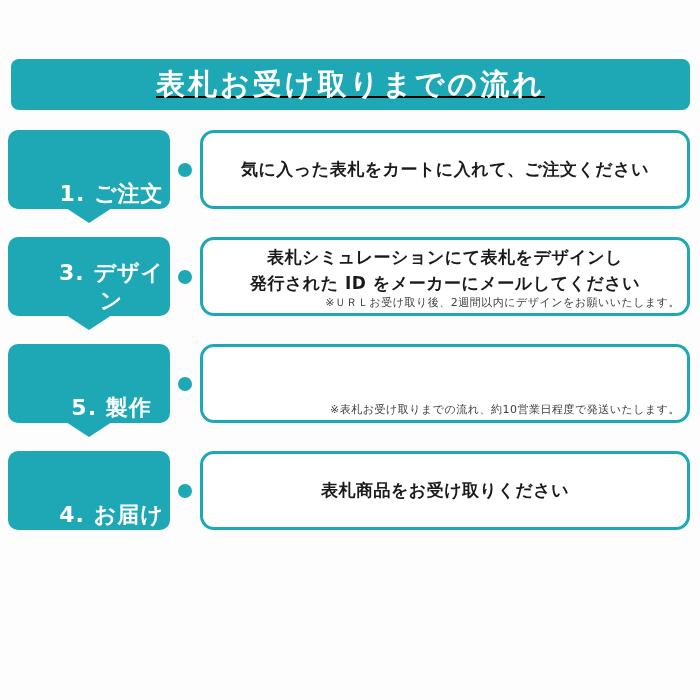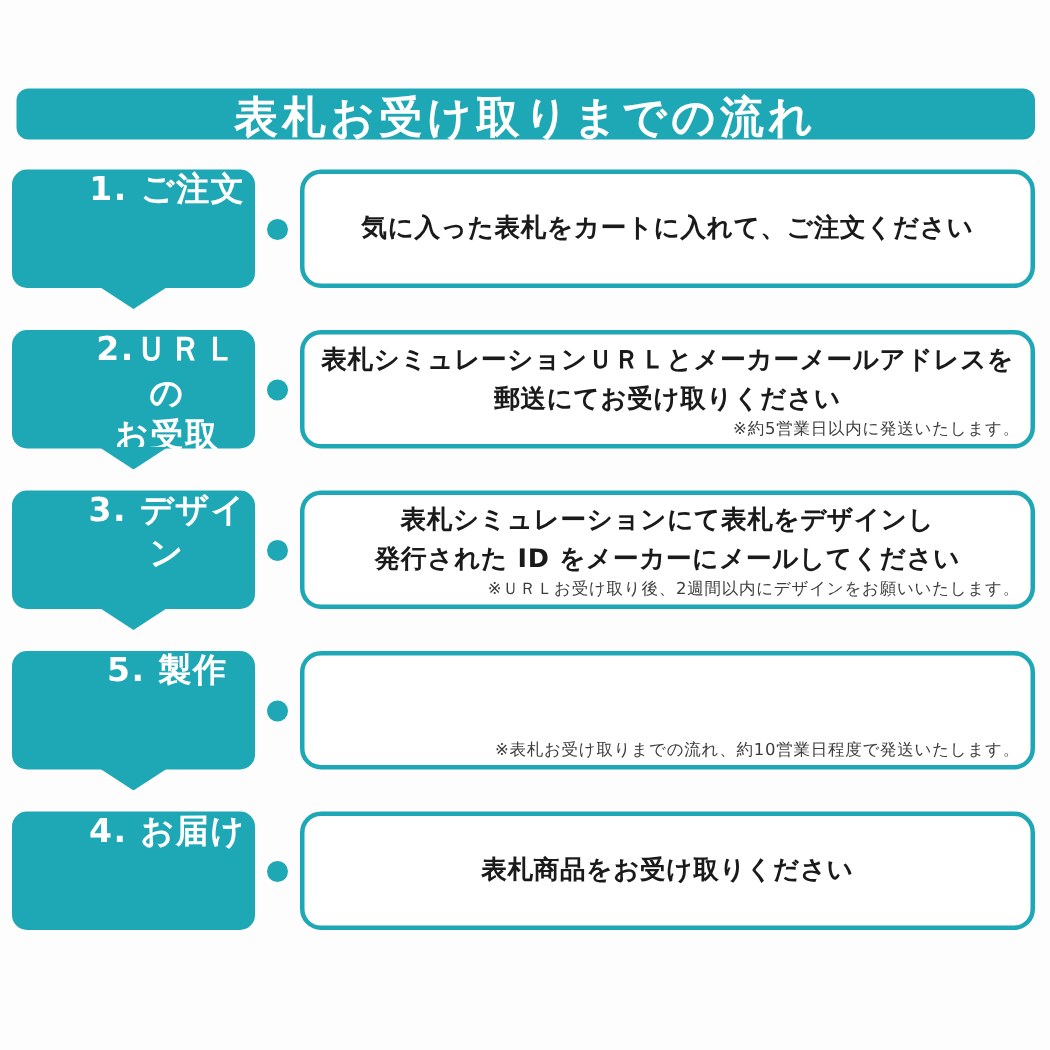--- a/index.html
+++ b/index.html
@@ -4,33 +4,33 @@
 <style>
   :root { --teal:#1EA7B5; --ink:#1a1a1a; --note:#3c3c3c; --bg:#fdfdfd; }
   * { margin:0; padding:0; box-sizing:border-box; }
   html,body { background:#ffffff; }
   body { font-family:"DejaVu Sans","Liberation Sans",sans-serif; }
   .page {
     position:relative; width:700px; height:700px; background:var(--bg);
     overflow:hidden;
   }
   .title-bar {
-    margin:59px 10px 0 11px; height:34px; background:var(--teal);
-    border-radius:8px; display:flex; justify-content:center;
+    margin:59px 10px 0 11px; height:51px; background:var(--teal);
+    border-radius:8px; display:flex; align-items:center; justify-content:center;text-decoration:underline;
   }
   .title-bar .title {
     color:#ffffff; font-size:29px; font-weight:bold; letter-spacing:3px;
     white-space:nowrap;
   }
   .rows { margin:20px 10px 0 8px; }
   .row { display:flex; align-items:stretch; height:79px; margin-top:28px; }
   .row:first-child { margin-top:0; }
   .step-label-box {
     position:relative; width:162px; flex:0 0 162px; background:var(--teal);
-    border-radius:10px; display:flex; align-items:flex-start; justify-content:center;padding-left:45px;
+    border-radius:10px; display:flex; align-items:flex-end; justify-content:center;padding-left:45px;
   }
   .step-label {
     color:#ffffff; font-size:22px; font-weight:bold; letter-spacing:1px;
     text-align:center; line-height:1.3; white-space:pre-line;
   }
   .step-tail {
     position:absolute; left:50%; bottom:-14px; transform:translateX(-50%);
     width:46px; height:15px; background:var(--teal);
     clip-path:polygon(0 0, 50% 100%, 100% 0);
   }
@@ -69,35 +69,20 @@
         <div class="step-tail"></div>
       </div>
       <div class="connector">
         <div class="dot"></div>
       </div>
       <div class="desc-box">
         <div class="desc-text">気に入った表札をカートに入れて、ご注文ください</div>
       </div>
     </div>
 
-    <div class="row">
-      <div class="step-label-box">
-        <div class="step-label">2.ＵＲＬの
-お受取</div>
-        <div class="step-tail"></div>
-      </div>
-      <div class="connector">
-        <div class="dot"></div>
-      </div>
-      <div class="desc-box has-note">
-        <div class="desc-text">表札シミュレーションＵＲＬとメーカーメールアドレスを
-郵送にてお受け取りください</div>
-        <div class="desc-note">※約5営業日以内に発送いたします。</div>
-      </div>
-    </div>
 
     <div class="row">
       <div class="step-label-box">
         <div class="step-label">3. デザイン</div>
         <div class="step-tail"></div>
       </div>
       <div class="connector">
         <div class="dot"></div>
       </div>
       <div class="desc-box has-note">

